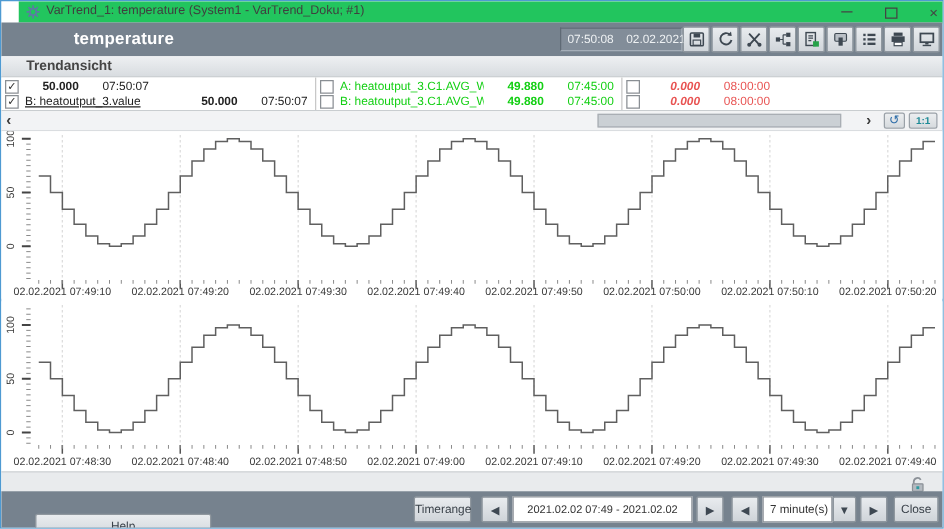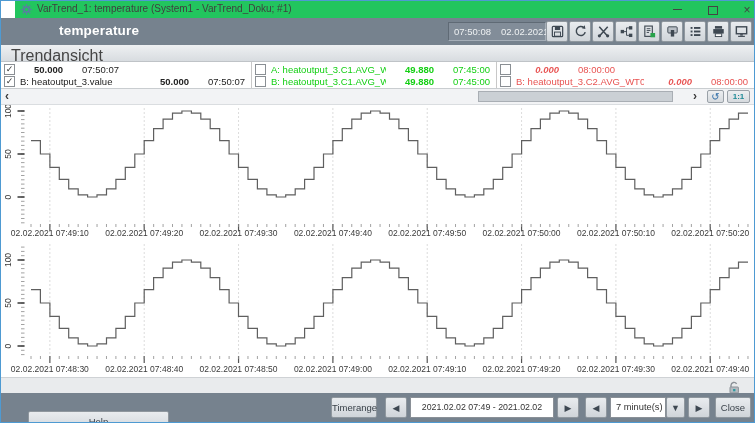--- a/index.html
+++ b/index.html
@@ -16,21 +16,21 @@
   
   .header{position:absolute;left:0;top:17px;width:100%;height:27px;background:#76828e;}
   .header .htitle{position:absolute;left:34px;top:5px;font-size:13.5px;font-weight:bold;color:#ffffff;letter-spacing:.2px;margin-left:24px;}
   .timedisplay{position:absolute;left:447px;top:4px;width:96px;height:17px;background:#828d99;border:1px solid #5f6a75;border-bottom-color:#a5aeb8;border-right-color:#a5aeb8;color:#eef1f3;font-size:9.5px;line-height:17px;}
   .timedisplay span{padding:0 5px;}
   .toolbar{position:absolute;right:2px;top:3px;display:flex;gap:1px;}
   .tbtn{width:22px;height:21px;background:linear-gradient(#e9ecef,#d0d5da);border:1px solid #8f979e;border-radius:2px;padding:0;display:flex;align-items:center;justify-content:center;}
   .tbtn svg{width:15px;height:15px;}
   
   .sectionbar{position:absolute;left:0;top:44px;width:100%;height:17px;background:linear-gradient(#eef0f2,#d8dce0);border-bottom:1px solid #bfc3c7;box-sizing:border-box;}
-  .sectionbar .stitle{position:absolute;left:10px;top:2px;font-size:16px;font-weight:normal;color:#454545;}
+  .sectionbar .stitle{position:absolute;left:20px;top:2px;font-size:11px;font-weight:bold;color:#454545;}
   
   .legend{position:absolute;left:0;top:61px;width:100%;height:27px;background:#fff;border-bottom:1px solid #c9cdd0;box-sizing:border-box;display:flex;}
   .lpanel{height:100%;box-sizing:border-box;padding-top:1px;}
   .lpanel.p0{width:252px;} .lpanel.p1{width:245px;border-left:1px solid #c8c8c8;} .lpanel.p2{width:258px;border-left:1px solid #c8c8c8;}
   .lrow{display:flex;align-items:center;height:12px;font-size:9.5px;padding:0 6px 0 3px;}
   .cb{width:9px;height:9px;border:1px solid #8a8f94;background:#fff;font-size:9px;line-height:8px;text-align:center;color:#333;flex:0 0 auto;}
   .lname{margin-left:5px;flex:1 1 auto;white-space:nowrap;overflow:hidden;}
   .lval{width:48px;text-align:right;flex:0 0 auto;font-weight:bold;}
   .ltime{width:56px;text-align:right;flex:0 0 auto;}
   
@@ -157,21 +157,21 @@
 
   <div class="legend">
       <div class="lpanel p0">
         <div class="lrow">
           <span class="cb">✓</span>
           <span class="lval" style="color: rgb(34, 34, 34);">50.000</span>
           <span class="ltime" style="color: rgb(34, 34, 34);">07:50:07</span>
         </div>
         <div class="lrow">
           <span class="cb">✓</span>
-          <span class="lname" style="color: rgb(34, 34, 34);">B: heatoutput_3.value</span>
+          <span class="lname" style="color: rgb(34, 34, 34); text-decoration: underline;">B: heatoutput_3.value</span>
           <span class="lval" style="color: rgb(34, 34, 34);">50.000</span>
           <span class="ltime" style="color: rgb(34, 34, 34);">07:50:07</span>
         </div>
       </div>
       <div class="lpanel p1">
         <div class="lrow">
           <span class="cb"></span>
           <span class="lname" style="color: rgb(19, 207, 19);">A: heatoutput_3.C1.AVG_WT0</span>
           <span class="lval" style="color: rgb(19, 207, 19);">49.880</span>
           <span class="ltime" style="color: rgb(19, 207, 19);">07:45:00</span>
@@ -184,21 +184,20 @@
         </div>
       </div>
       <div class="lpanel p2">
         <div class="lrow">
           <span class="cb"></span>
           <span class="lval" style="color: rgb(232, 83, 82); font-style: italic;">0.000</span>
           <span class="ltime" style="color: rgb(232, 83, 82);">08:00:00</span>
         </div>
         <div class="lrow">
           <span class="cb"></span>
-          <span class="lname" style="color: rgb(232, 83, 82);">B: heatoutput_3.C2.AVG_WT0</span>
           <span class="lval" style="color: rgb(232, 83, 82); font-style: italic;">0.000</span>
           <span class="ltime" style="color: rgb(232, 83, 82);">08:00:00</span>
         </div>
       </div>
     </div>
 
   <div class="ruler">
     <button class="rarrow" style="left:4px;"><span>‹</span></button>
     <div class="thumb"></div>
     <button class="rarrow" style="left:692px;"><span>›</span></button>

